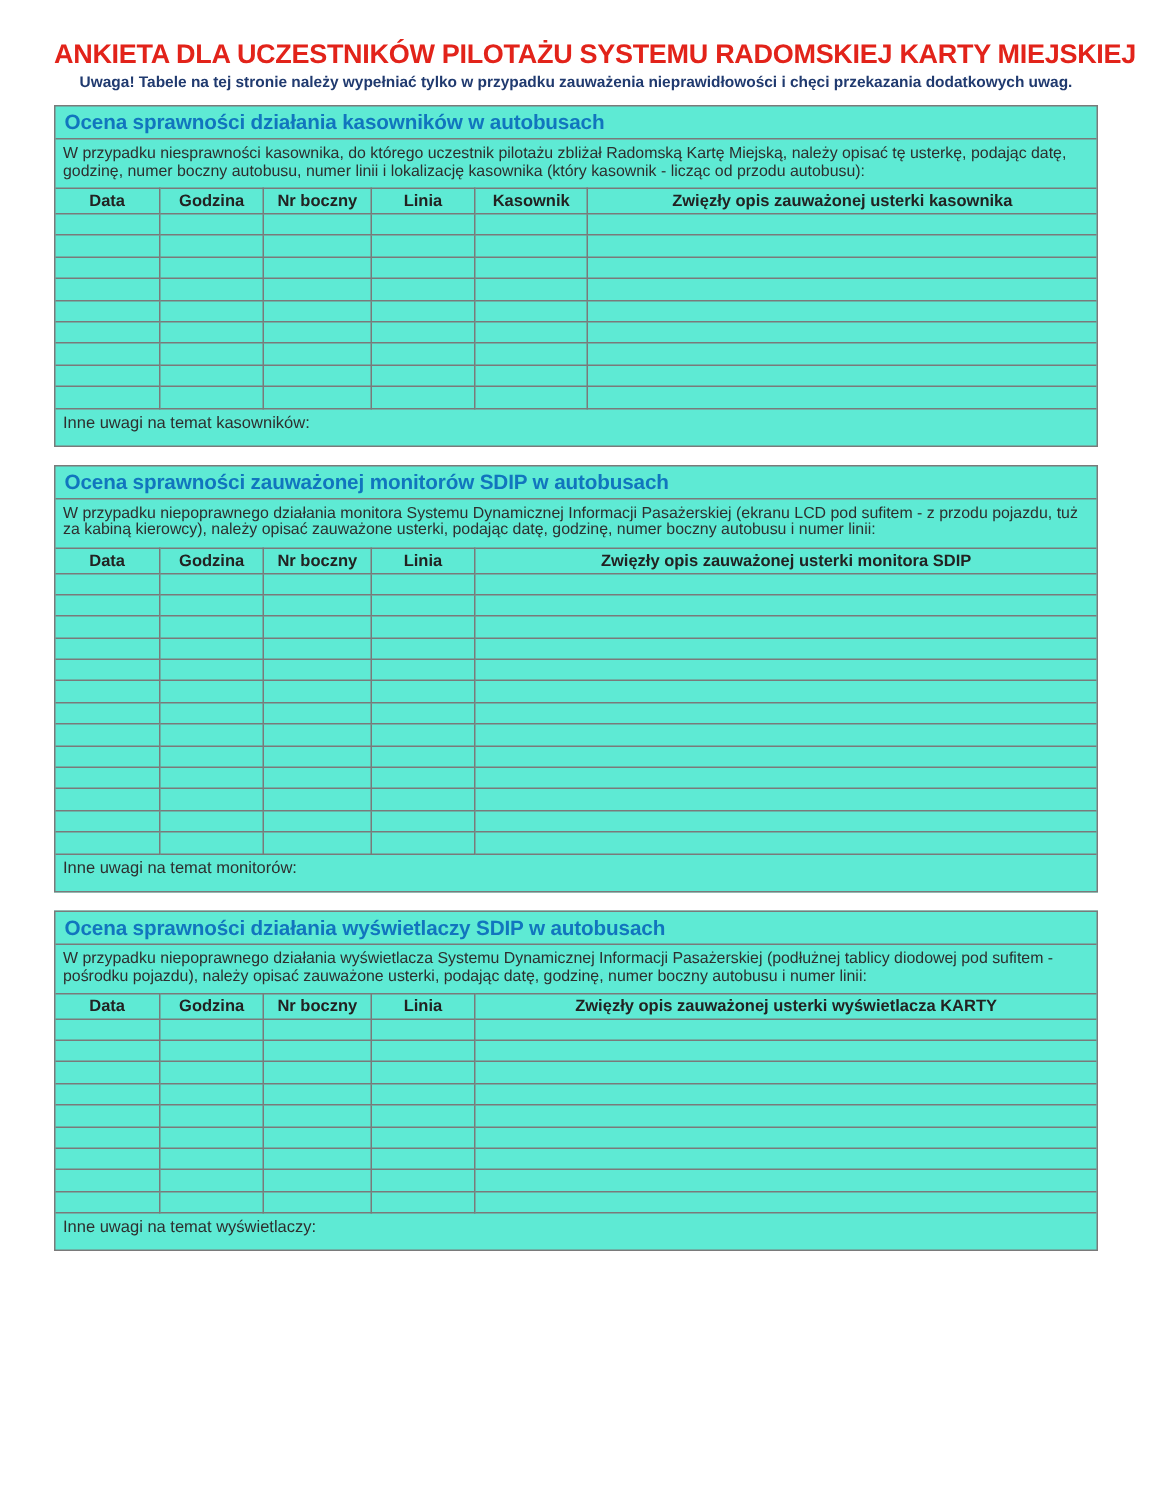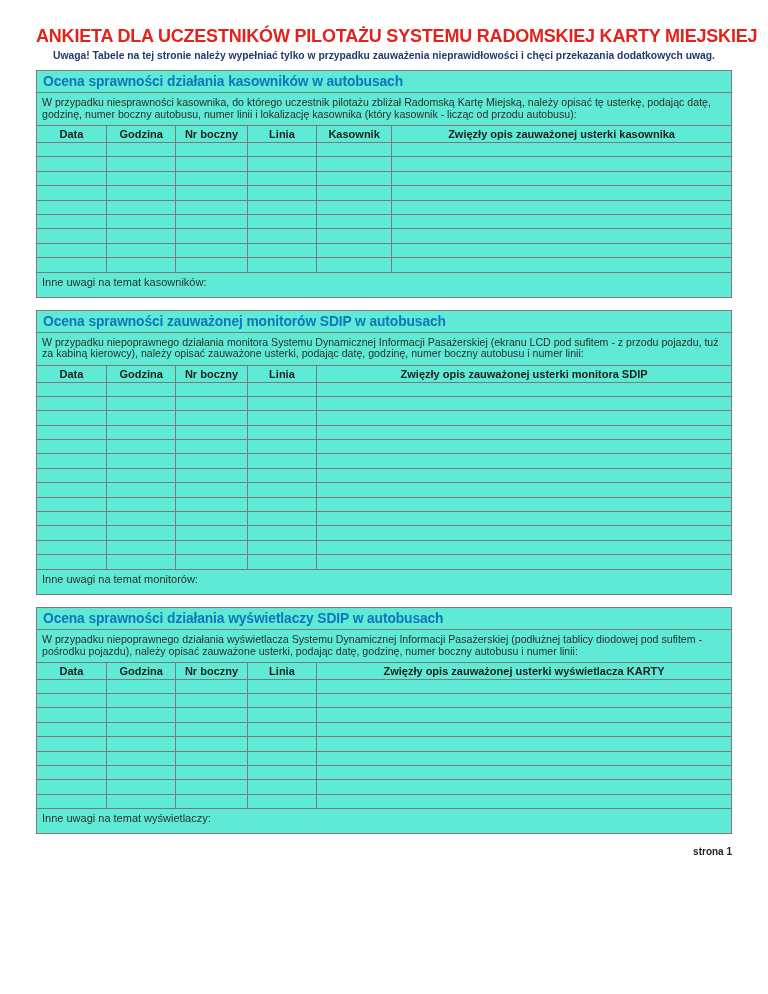--- a/index.html
+++ b/index.html
@@ -407,15 +407,14 @@
             <td></td>
             <td></td>
             <td></td>
             <td></td>
           </tr>
         </tbody>
       </table>
     <div class="sec-note">Inne uwagi na temat wyświetlaczy:</div>
   </div>
 
-  <div class="page-footer">strona 1</div>
 
 </div>
 
 </body></html>

